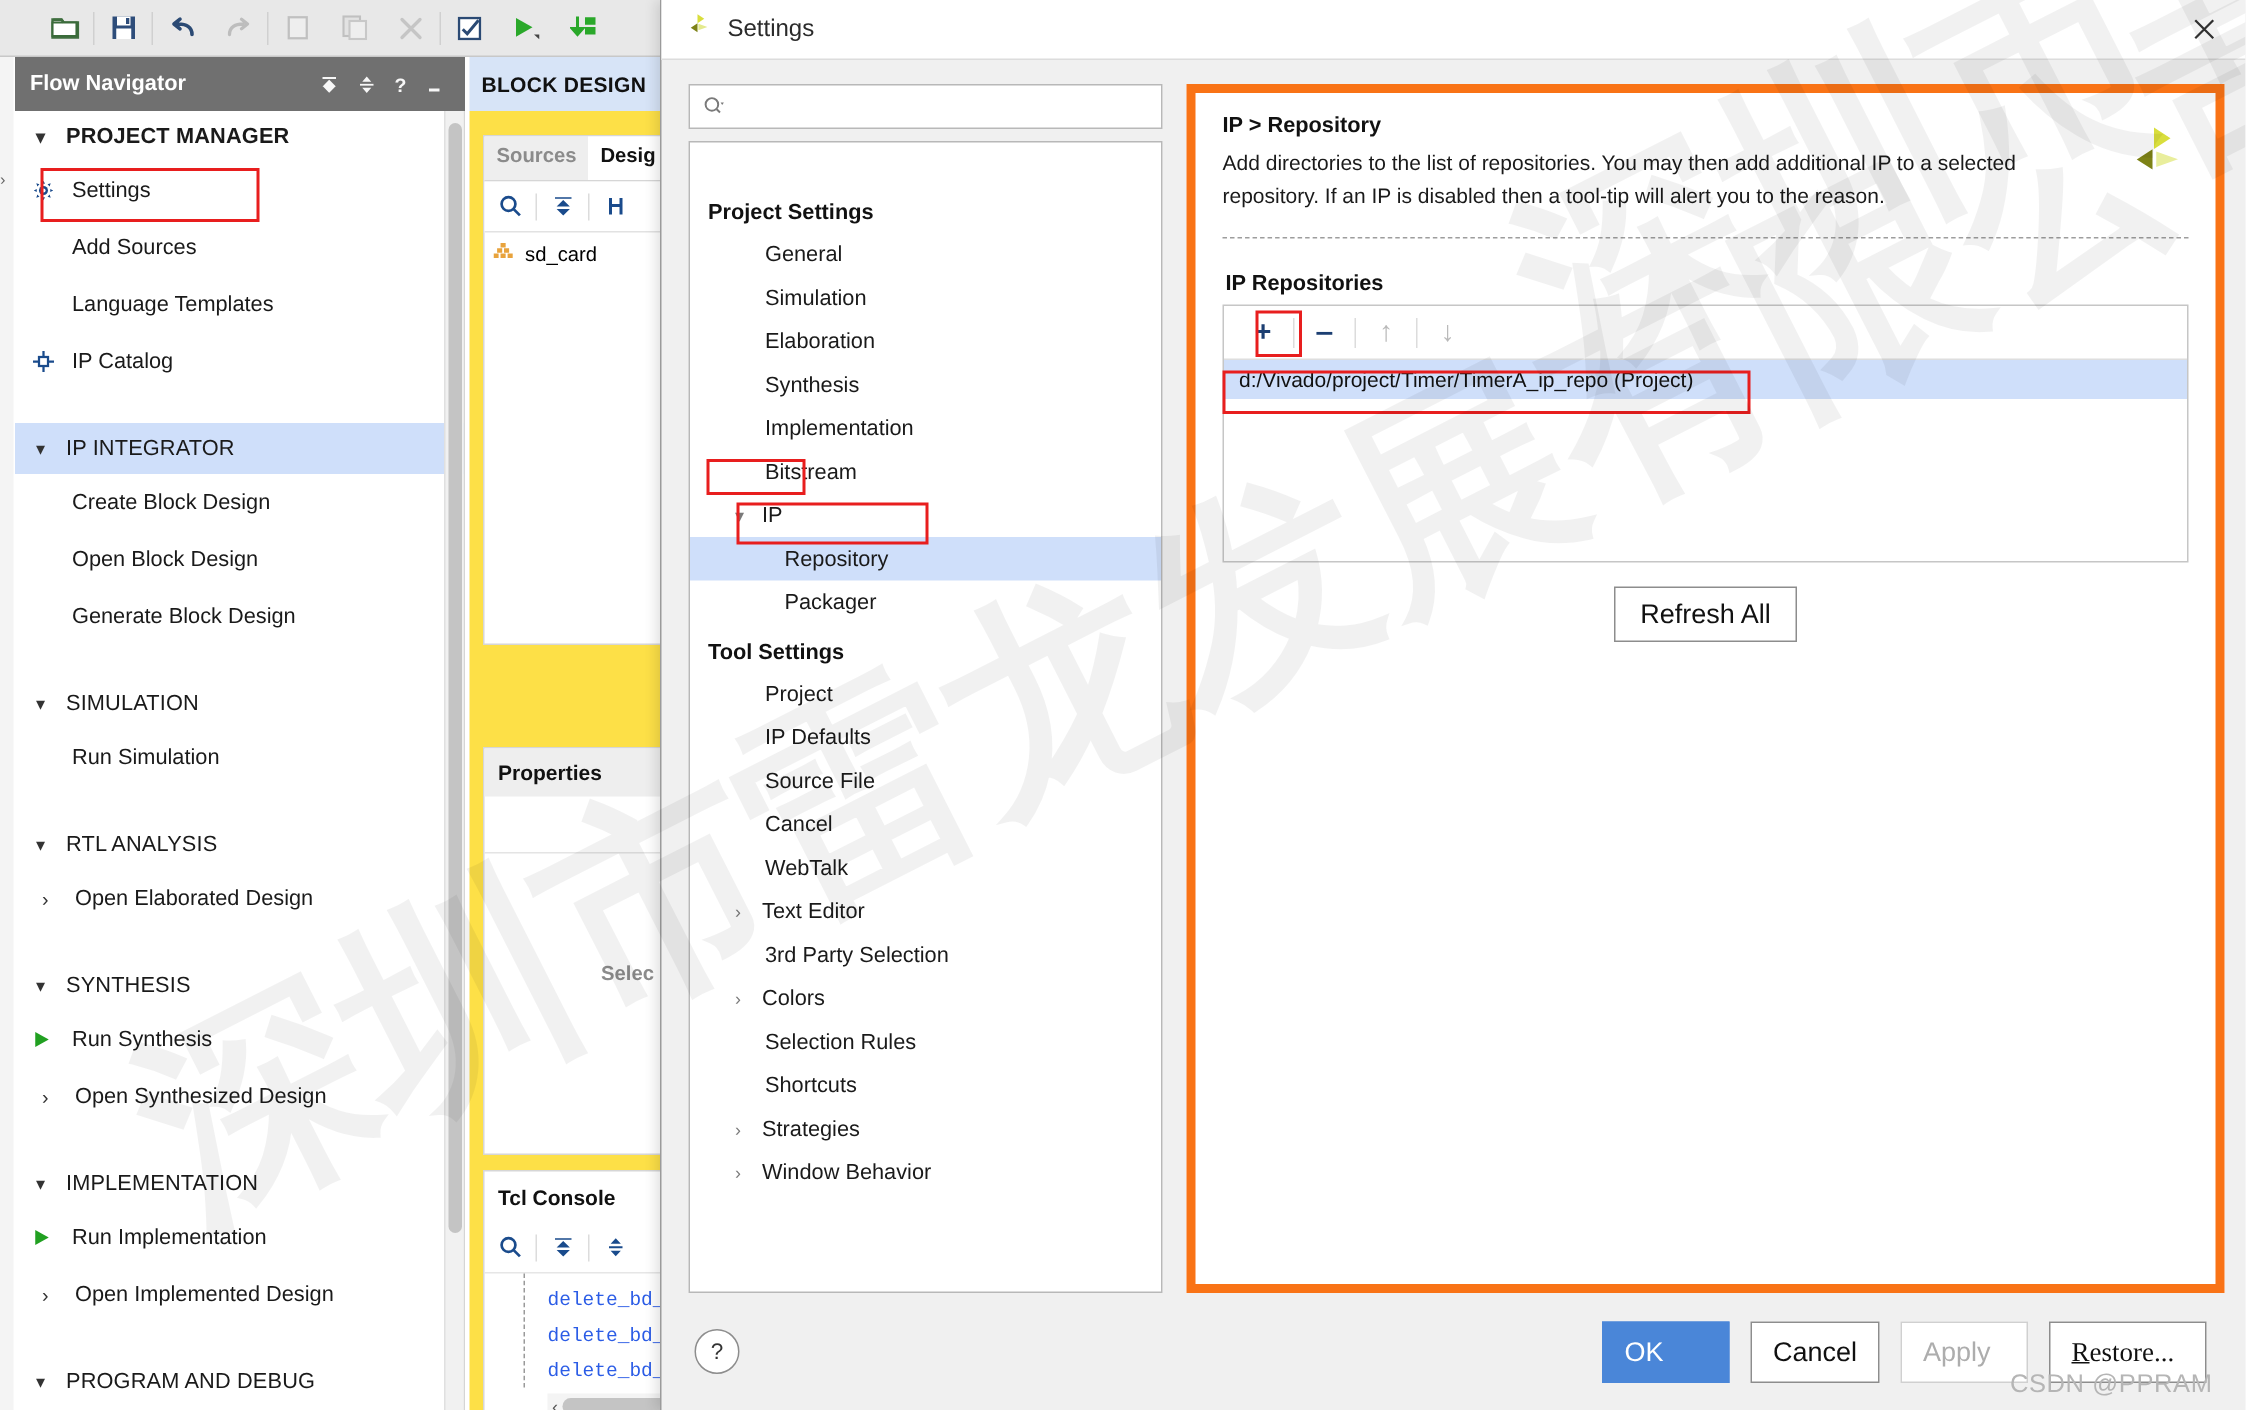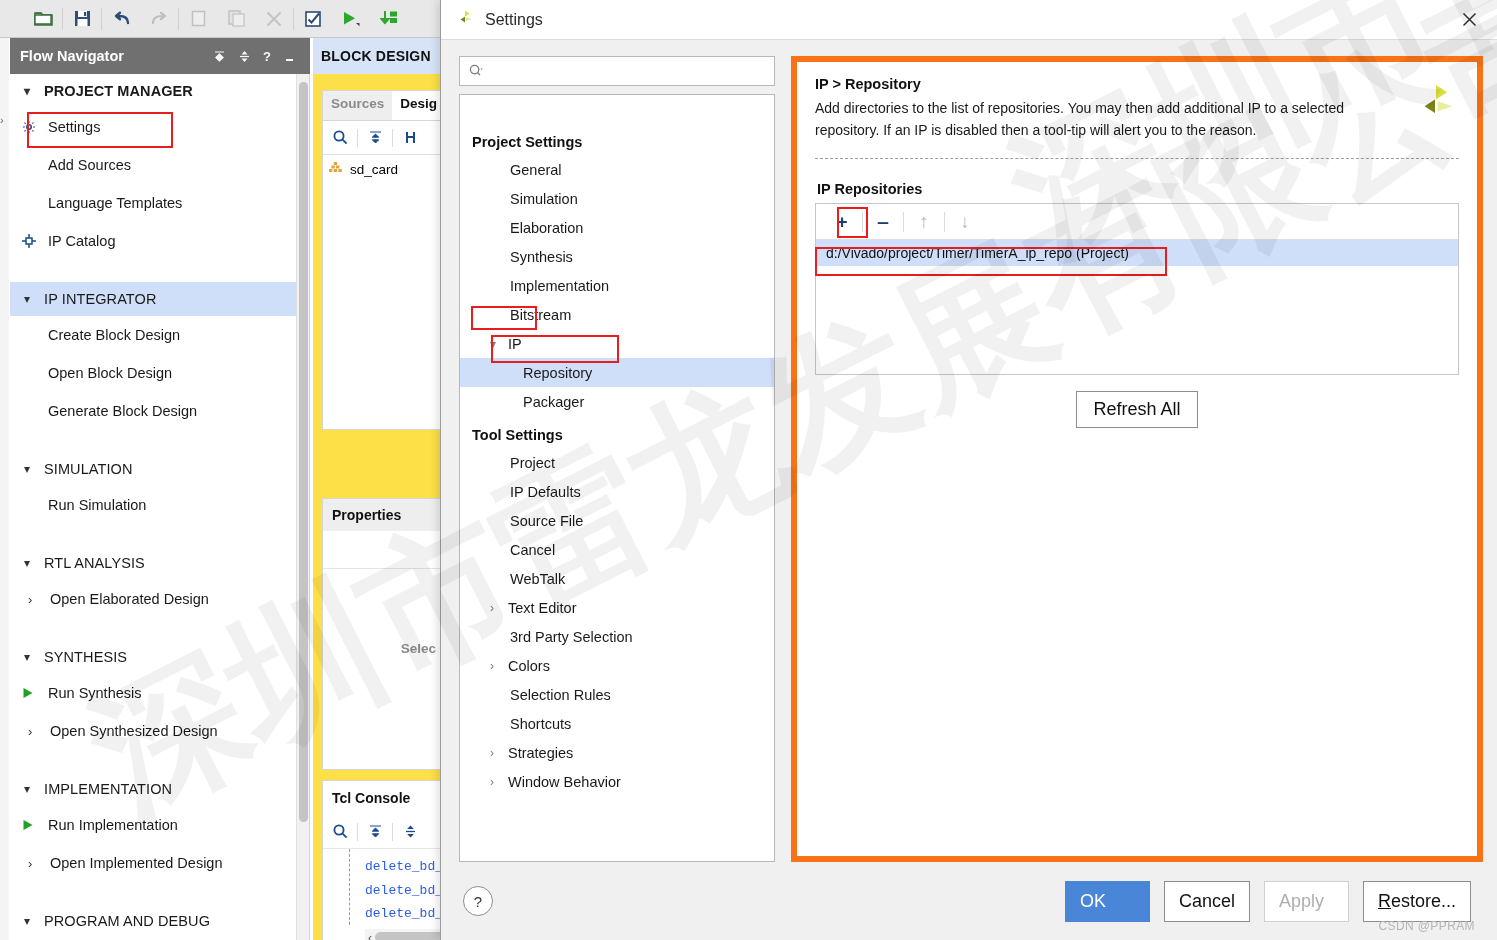--- a/index.html
+++ b/index.html
@@ -190,23 +190,23 @@
   .dlg-footer { height: 78px; display: flex; align-items: center; padding: 0 26px 0 22px; gap: 14px; }
   .help-circle {
     width: 30px; height: 30px; border: 1px solid #8d8d8d; border-radius: 50%;
     display: flex; align-items: center; justify-content: center; font-size: 15px;
     color: #333; background: #ffffff;
   }
   .f-sp { flex: 1; }
   .btn-ok { background: #4a86d8; border: 1px solid #4a86d8; color: #ffffff; min-width: 85px; padding: 9px 14px; }
   .btn-cancel { min-width: 85px; padding: 9px 14px; }
   .btn-apply { min-width: 85px; padding: 9px 14px; color: #adadad; border-color: #d0d0d0; }
-  .btn-restore { min-width: 105px; padding: 9px 14px; }
+  .btn-restore { min-width: 105px; padding: 9px 14px; font-family: Liberation Serif, serif; }
   .btn-restore u { text-decoration: underline; }
-  .credit { position: absolute; right: 22px; bottom: 7px; font-size: 12px; color: #b5b5b5; letter-spacing: .4px; }
+  .credit { position: absolute; right: 22px; bottom: 7px; font-size: 17px; color: #b5b5b5; letter-spacing: .4px; }
 
   
   .wm {
     position: absolute; left: 0; top: 0; width: 1497px; height: 940px;
     pointer-events: none; z-index: 40;
     font-size: 150px; color: rgba(0,0,0,0.055); font-weight: bold;
     font-family: "DejaVu Sans", sans-serif;
     white-space: nowrap; overflow: hidden;
   }
   .wm span { position: absolute; transform: rotate(-27deg); transform-origin: left top; }

